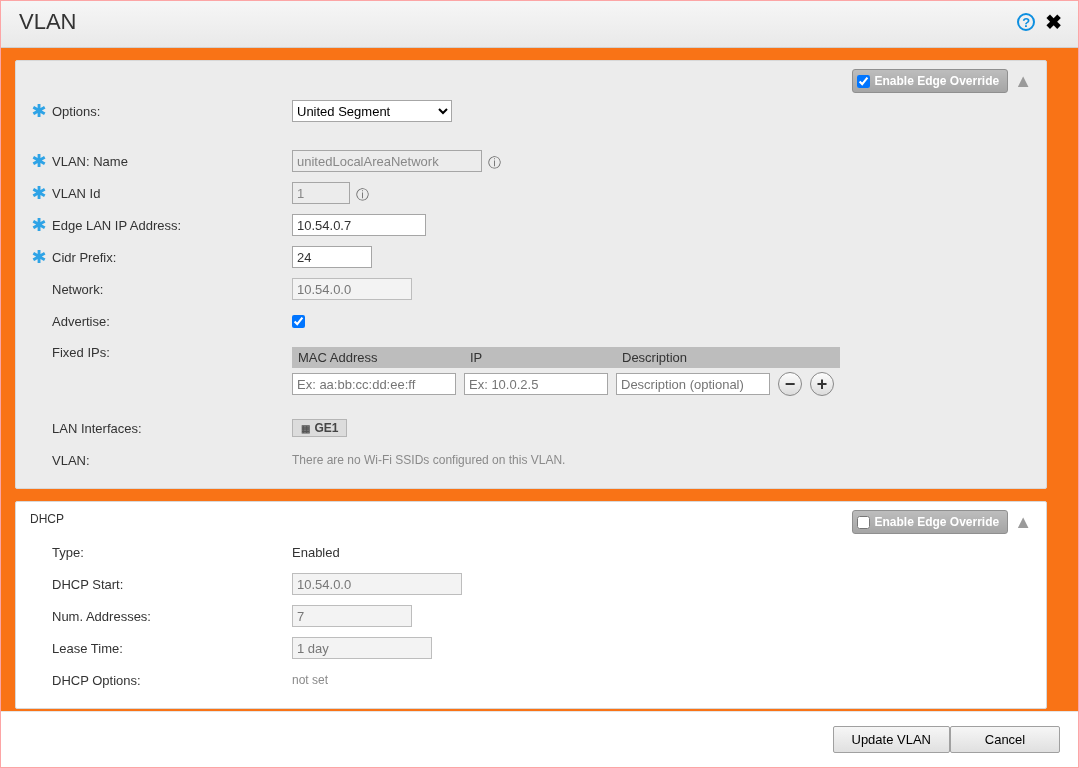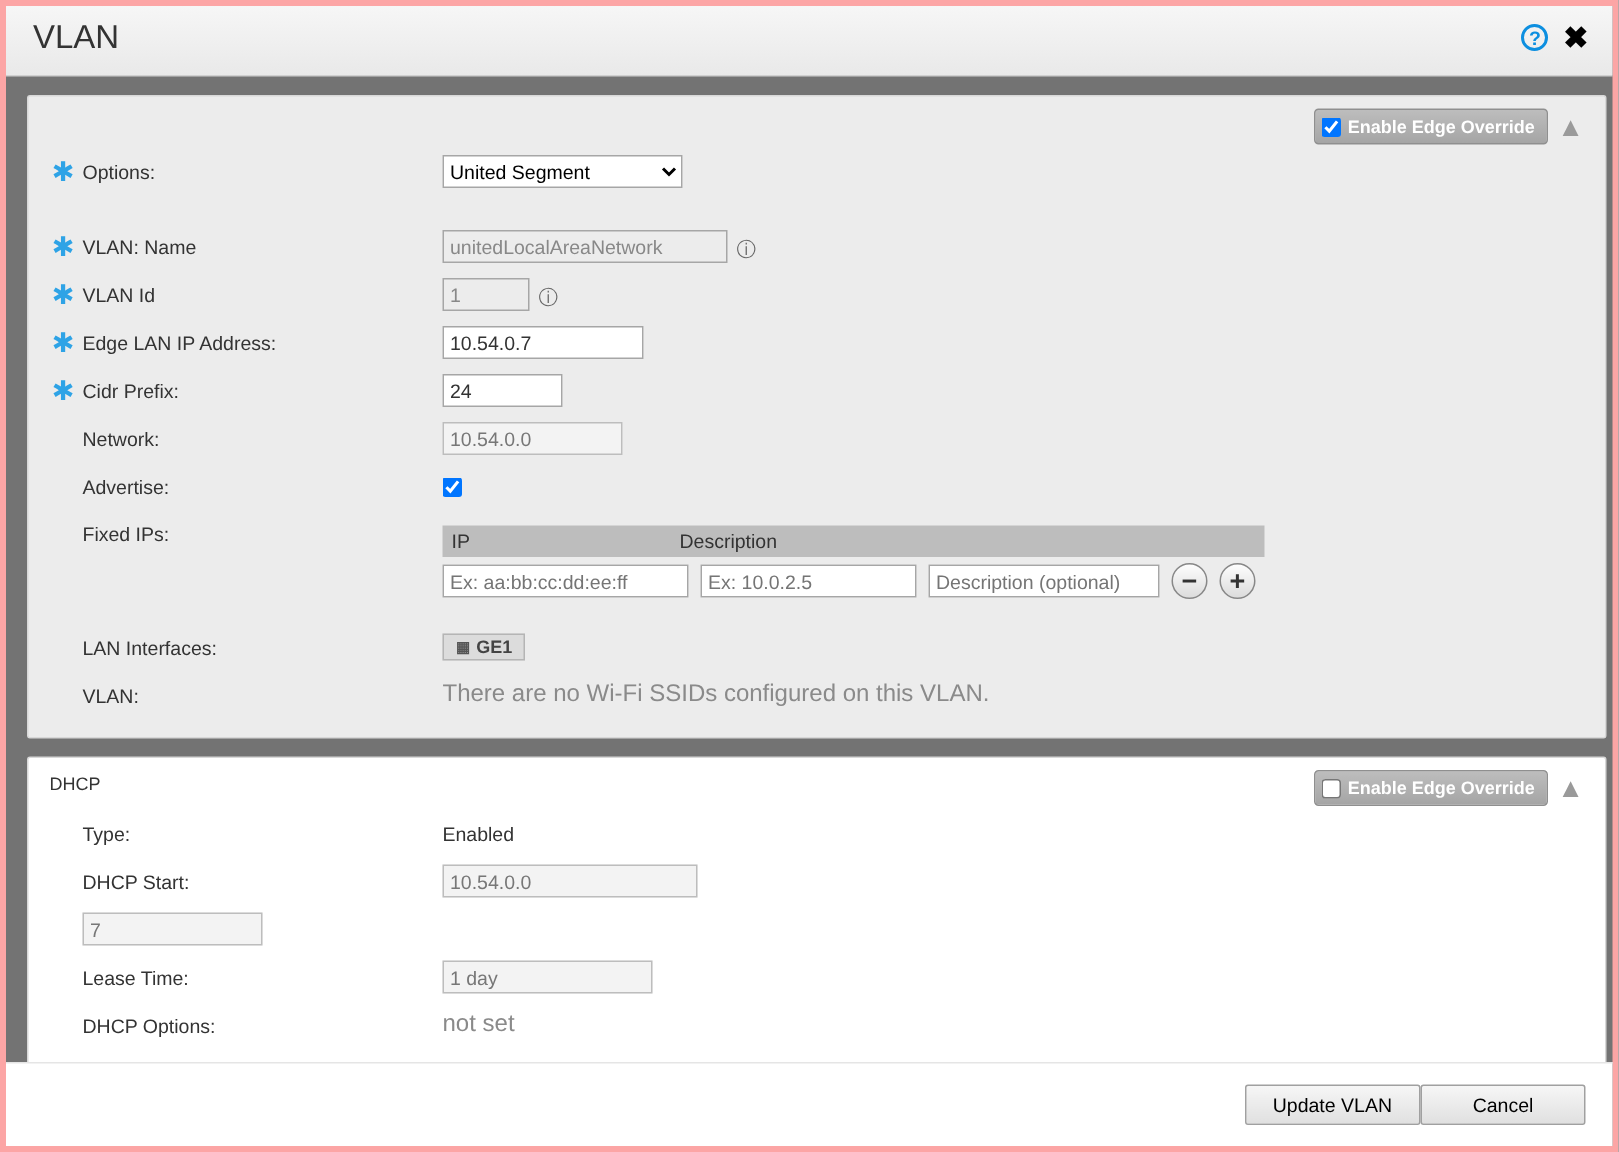--- a/index.html
+++ b/index.html
@@ -1,23 +1,23 @@
 <!DOCTYPE html>
 <html><head>
 <meta charset="utf-8">
 <style>
   * { box-sizing: border-box; margin: 0; padding: 0; }
   html, body { width: 1079px; height: 768px; font-family: Arial, Helvetica, sans-serif; font-size: 13px; color: #333; background: #fff; }
-  .dialog { width: 1079px; height: 768px; border: 4px solid #fca5a5; background: #737373; display: flex; flex-direction: column; }
+  .dialog { width: 1079px; height: 768px; border: 1px solid #fca5a5; background: #f97316; display: flex; flex-direction: column; }
   .titlebar { display: flex; align-items: center; justify-content: space-between; padding: 8px 12px 12px 18px; background: linear-gradient(to bottom, #f6f6f6, #e9e9e9); border-bottom: 1px solid #d0d0d0; }
   .title { font-size: 22px; font-weight: 400; color: #333; }
   .title-icons { display: flex; align-items: center; gap: 6px; }
   .help-icon { width: 18px; height: 18px; border: 2px solid #0d8fe0; border-radius: 50%; color: #0d8fe0; font-weight: bold; font-size: 13px; display: flex; align-items: center; justify-content: center; cursor: pointer; }
   .close-icon { font-size: 20px; font-weight: bold; color: #000; cursor: pointer; padding:0 4px;}
-  .body { flex: 1; overflow: auto; padding: 12px 4px 8px 14px; }
+  .body { flex: 1; overflow: auto; padding: 12px 31px 8px 14px; }
   .section { border: 1px solid #d8d8d8; background: #ececec; border-radius: 2px; margin-bottom: 12px; padding: 10px 14px 14px 14px; position: relative; }
   .section.white { background: #fff; }
   .section-header-row { display: flex; justify-content: space-between; align-items: flex-start; }
   .section-title { font-size: 12px; font-weight: 400; color: #333; margin-bottom: 4px; }
   .override-group { display: flex; align-items: center; gap: 6px; margin-top: -2px; }
   .override-btn { background: linear-gradient(to bottom,#bdbdbd,#a5a5a5); border: 1px solid #8f8f8f; color: #fff; font-size: 12px; font-weight: bold; padding: 4px 8px 4px 4px; border-radius: 3px; display: flex; align-items: center; gap: 4px; cursor: pointer; }
   .override-btn input[type=checkbox]{ margin:0; width:13px; height:13px; cursor:pointer;}
   .warn-tri { color: #9a9a9a; font-size: 18px; }
   .row { display: flex; align-items: center; min-height: 28px; margin-top: 4px; }
   .star { color: #2ea3e6; font-size: 18px; width: 18px; text-align: center; margin-right: 4px; line-height: 1; }
@@ -30,21 +30,21 @@
   input[type=text].gray { background:#f3f3f3; color:#777; border:1px solid #bdbdbd;}
   .info-icon { color: #666; font-size: 13px; cursor: help; }
   .fixed-ips-header { display:flex; background:#bdbdbd; color:#333; font-size:13px; width:548px; margin-top:2px;}
   .fixed-ips-header > div { padding:3px 6px; }
   .fh-mac{ width:172px;} .fh-ip{width:152px;} .fh-desc{flex:1;}
   .fixed-ips-row { display:flex; align-items:center; gap:8px; margin-top:4px;}
   .fixed-ips-row input { color:#999;}
   .circle-btn { width:24px; height:24px; border-radius:50%; background:linear-gradient(to bottom,#fdfdfd,#dcdcdc); border:1px solid #888; display:flex; align-items:center; justify-content:center; font-size:18px; font-weight:bold; cursor:pointer; color:#333; line-height:1;}
   .lan-tag { display:inline-flex; align-items:center; gap:4px; background:#dcdcdc; border:1px solid #b5b5b5; padding: 1px 8px; font-weight:bold; font-size:12px; color:#444;}
   .grid-icon{ font-size:10px; color:#555;}
-  .muted { color:#8a8a8a; font-size:16px;}
+  .muted { color:#8a8a8a; font-size:12px;}
   .footer { display:flex; justify-content:flex-end; gap:0; padding: 14px 18px; background:#fff; border-top:1px solid #e5e5e5;}
   .btn { min-width:110px; padding:5px 18px; background:linear-gradient(to bottom,#f6f6f6,#e0e0e0); border:1px solid #a0a0a0; border-radius:2px; font-size:13px; cursor:pointer;}
 </style>
 </head>
 <body>
 
 <div class="dialog">
 
   <div class="titlebar">
     <div class="title">VLAN</div>
@@ -128,20 +128,21 @@
         <div class="ctrl">
           <input type="checkbox" checked="" style="">
         </div>
       </div>
 
       <div class="row" style="align-items:flex-start; margin-top:10px;">
         <span class="star hidden">✱</span>
         <div class="label">Fixed IPs:</div>
         <div>
           <div class="fixed-ips-header">
+            <div class="fh-mac">MAC Address</div>
             <div class="fh-ip">IP</div>
             <div class="fh-desc">Description</div>
           </div>
           <div class="fixed-ips-row">
             <input type="text" style="width: 164px;" placeholder="Ex: aa:bb:cc:dd:ee:ff">
             <input type="text" style="width: 144px;" placeholder="Ex: 10.0.2.5">
             <input type="text" style="width: 154px;" placeholder="Description (optional)">
             <div class="circle-btn">−</div>
             <div class="circle-btn">+</div>
           </div>
@@ -189,20 +190,21 @@
       </div>
       <div class="row">
         <span class="star hidden">✱</span>
         <div class="label">DHCP Start:</div>
         <div class="ctrl">
             <input type="text" class="gray" readonly="" style="width: 170px;" value="10.54.0.0">
           </div>
       </div>
       <div class="row">
         <span class="star hidden">✱</span>
+        <div class="label">Num. Addresses:</div>
         <div class="ctrl">
             <input type="text" class="gray" readonly="" style="width: 120px;" value="7">
           </div>
       </div>
       <div class="row">
         <span class="star hidden">✱</span>
         <div class="label">Lease Time:</div>
         <div class="ctrl">
             <input type="text" class="gray" readonly="" style="width: 140px;" value="1 day">
           </div>

